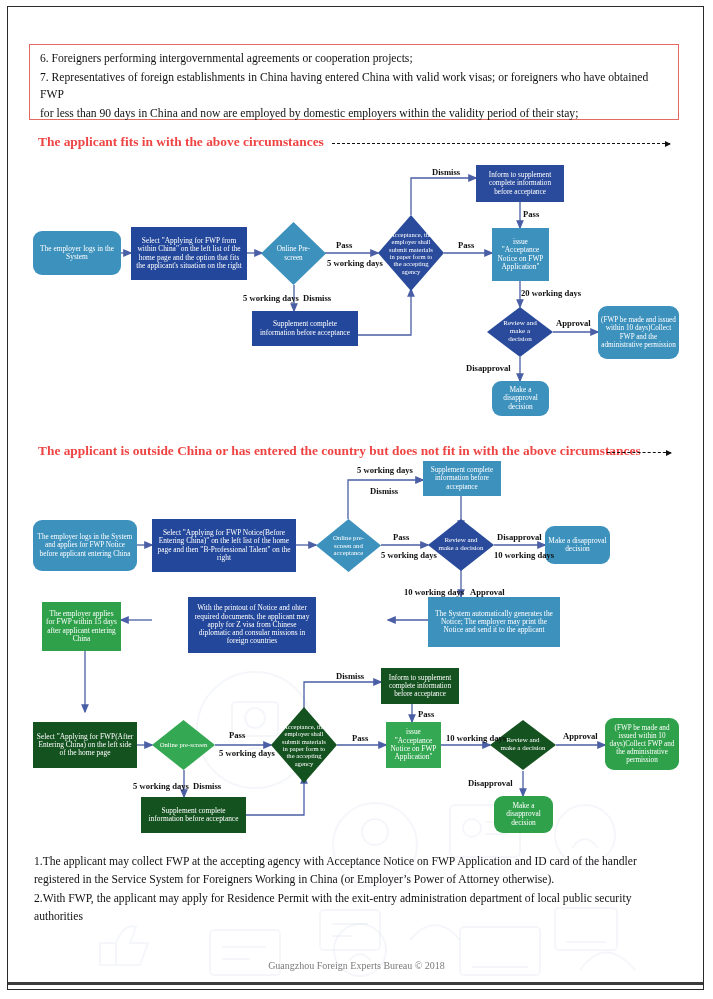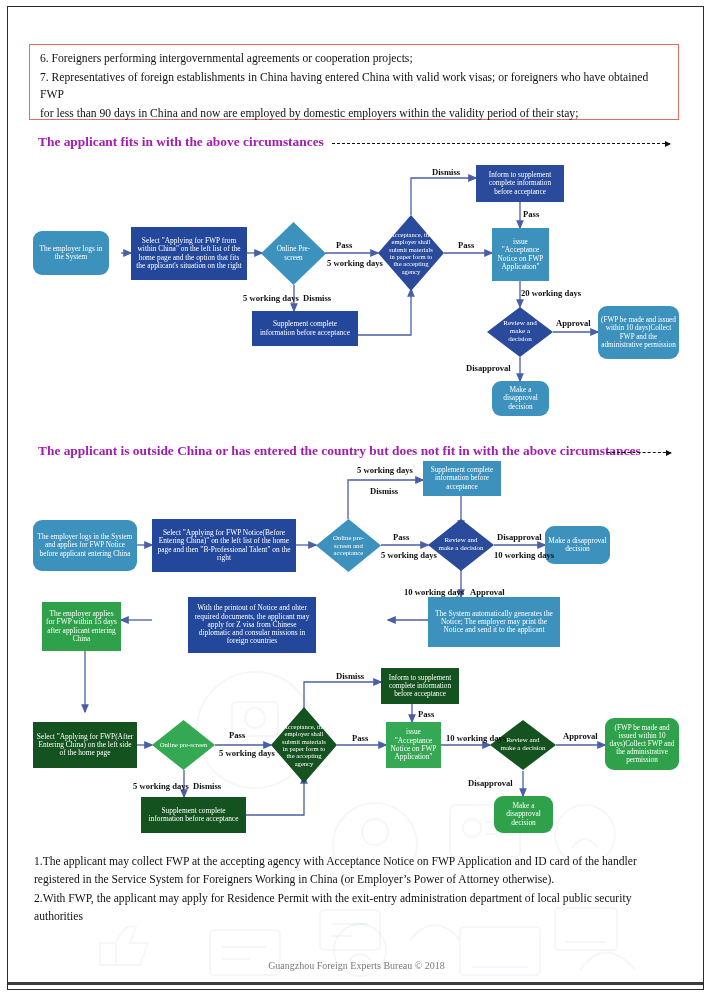--- a/index.html
+++ b/index.html
@@ -9,21 +9,21 @@
 
   
   .wm{position:absolute;opacity:.14;pointer-events:none;}
   .wm svg{display:block;}
 
   
   #notice-box{position:absolute;left:29px;top:44px;width:650px;height:76px;border:1px solid #e26b63;box-sizing:border-box;background:#fff;padding:5px 14px 0 10px;}
   #notice-box p{margin:0 0 1px 0;font-size:11.6px;line-height:17.5px;color:#111;font-family:"Liberation Serif", serif;}
 
   
-  .sec-head{position:absolute;font-weight:bold;font-size:13.4px;color:#a21caf;font-family:"Liberation Serif", serif;white-space:nowrap;text-align:center;}
+  .sec-head{position:absolute;font-weight:bold;font-size:13.4px;color:#ef4444;font-family:"Liberation Serif", serif;white-space:nowrap;text-align:center;}
   .dashline{position:absolute;height:0;border-top:1.3px dashed #111;}
   .dashline:after{content:"";position:absolute;right:-1px;top:-3.2px;border-left:6px solid #111;border-top:3.4px solid transparent;border-bottom:3.4px solid transparent;}
 
   
   .node{position:absolute;box-sizing:border-box;display:flex;align-items:center;justify-content:center;text-align:center;color:#fff;line-height:1.12;padding:1px 3px;}
   .rect{}
   .round{border-radius:9px;}
   .diamond{background:transparent!important;}
   .diamond .dshape{position:absolute;left:0;top:0;width:100%;height:100%;}
   .diamond .dtext{position:relative;z-index:2;width:76%;text-align:center;}
@@ -125,21 +125,21 @@
       <path d="M444,253 H492"></path>
 
       <path d="M520,281 V307"></path>
 
       <path d="M553,332 H598"></path>
 
       <path d="M520,357 V381"></path>
     </g>
   </svg>
 
-  <div class="node round" style="left:33px;top:231px;width:76px;height:44px;background:#3d91bd;font-size:7.4px;">The employer logs in the System</div>
+  <div class="node round" style="left:33px;top:231px;width:88px;height:44px;background:#3d91bd;font-size:7.4px;">The employer logs in the System</div>
 
   <div class="node rect" style="left:131px;top:227px;width:116px;height:53px;background:#23479a;font-size:7.4px;">Select "Applying for FWP from within China" on the left list of the home page and the option that fits the applicant's situation on the right</div>
 
   <div class="node diamond" style="left:261px;top:222px;width:65px;height:63px;">
     <svg class="dshape" viewBox="0 0 65 63" preserveAspectRatio="none">
         <polygon points="32.5,0 65,31.5 32.5,63 0,31.5" fill="#3d91bd"></polygon>
       </svg>
     <span class="dtext" style="font-size:7.2px;color:#fff;">Online Pre-screen</span>
   </div>
 

